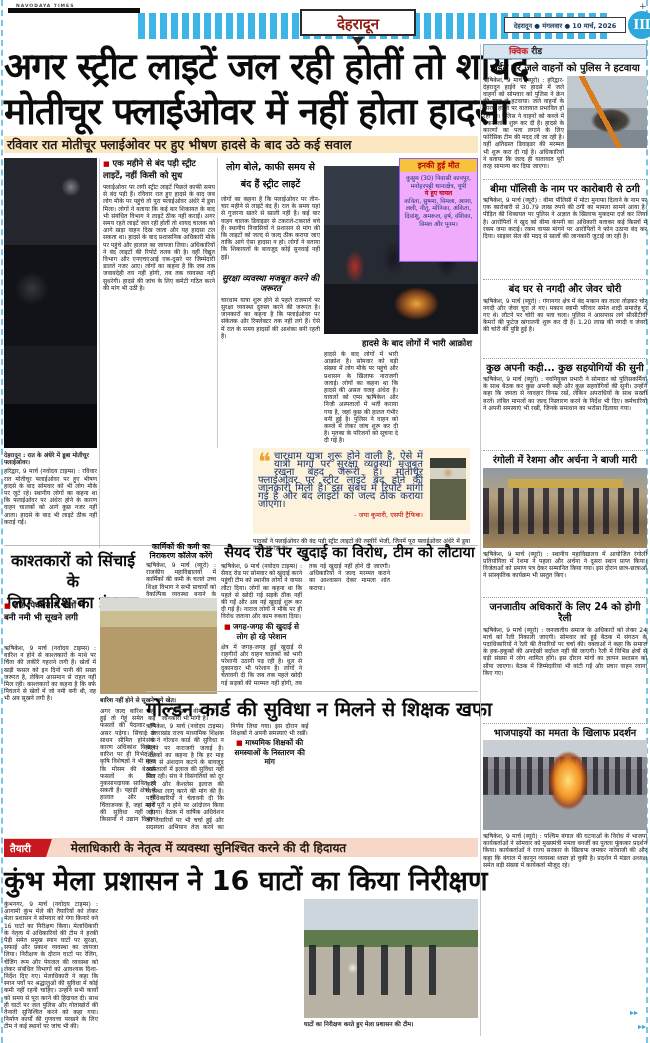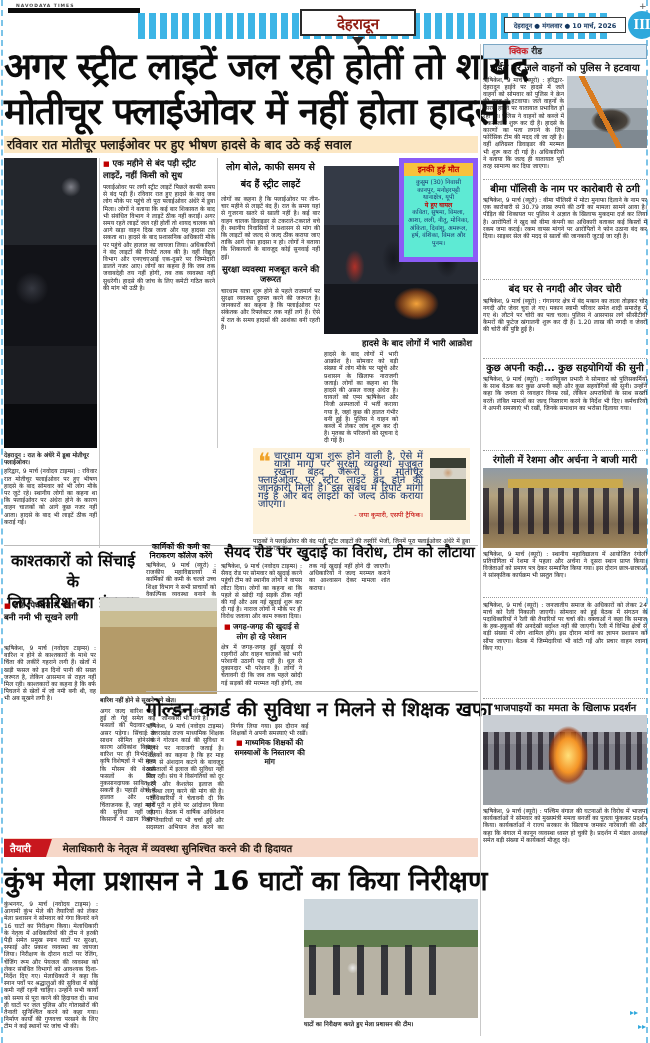--- a/index.html
+++ b/index.html
@@ -66,42 +66,42 @@
      linear-gradient(180deg,#8f9aa5 0%,#b4a27e 35%,#7d6a50 70%,#a3895e 100%);}
   .ph-effigy{background:
      radial-gradient(ellipse 26px 38px at 52% 45%, #ffe07a, #f49426 45%, rgba(160,60,15,.75) 68%, rgba(160,60,15,0) 78%),
      repeating-linear-gradient(90deg, rgba(35,30,40,.85) 0 5px, rgba(90,85,95,.5) 5px 11px) 0 32%/100% 42% no-repeat,
      linear-gradient(180deg,#c9ced4 0 32%,#a7adb5 32% 60%,#999ea4 60% 100%);}
   .ph-kumbh{background:
      repeating-linear-gradient(90deg, rgba(30,32,40,.85) 0 7px, rgba(30,32,40,0) 7px 24px) 12% 66%/76% 42% no-repeat,
      radial-gradient(circle 8px at 28% 58%, #e9e9e9, rgba(233,233,233,0) 70%),
      linear-gradient(180deg,#ccd6dc 0 26%,#5f7b4d 26% 40%,#b7b2a4 40% 100%);}
   
-  .deaths{background:#5eead4;border:5px solid #8b5cf6;overflow:hidden;}
+  .deaths{background:#f0abfc;border:1px solid #8b5cf6;overflow:hidden;}
   .deaths .t{background:#f7c23c;color:var(--red);font-weight:bold;font-size:8px;text-align:center;line-height:13px;}
   .deaths .c{font-size:6.2px;line-height:7.6px;padding:2px 3px;color:var(--navy);text-align:center;}
   .deaths .lbl{color:var(--red);font-weight:bold;}
   
   .quote{background:#fdf2dc;overflow:hidden;padding:4px 5px 2px 5px;}
   .qmark{float:left;color:#f0a226;font-size:24px;line-height:20px;font-family:"DejaVu Serif",serif;margin-right:3px;}
   .qtext{font-size:10px;line-height:8px;color:var(--navy);font-weight:400;text-align:justify;}
   .qattr{font-size:6.5px;font-weight:normal;color:var(--red);text-align:right;margin-top:2px;}
   
   .h-farm{font-weight:800;font-size:16px;line-height:21px;text-align:center;color:#0c0c0c;}
   .h-brief{font-weight:bold;font-size:7.6px;line-height:9px;text-align:center;color:#0c0c0c;}
   .h-med{font-weight:800;font-size:14.5px;color:#0c0c0c;text-align:center;white-space:nowrap;}
   .h-big{font-weight:800;font-size:19.5px;color:#0c0c0c;text-align:center;white-space:nowrap;}
   .h-kumbh{font-weight:800;font-size:27px;color:#0c0c0c;white-space:nowrap;}
   .inbullet{font-weight:bold;font-size:7.4px;line-height:9px;color:#101010;margin:2px 0;text-align:center;}
   
   .prep{background:var(--pink);display:flex;align-items:center;overflow:hidden;}
   .prep .lab{background:var(--brand-red);color:#fff;font-weight:bold;font-size:10px;
              padding:2px 18px 2px 12px;transform:skewX(-18deg);margin-left:-6px;}
   .prep .lab span{display:inline-block;transform:skewX(18deg);}
-  .prep .txt{font-weight:bold;font-size:10px;color:#22180f;margin-left:14px;}
+  .prep .txt{font-weight:bold;font-size:12px;color:#22180f;margin-left:22px;}
   
   .rail{position:absolute;left:483px;top:44px;width:164px;}
   .kicker{background:#d7e5f0;border:1px solid #7ba7c4;font-weight:bold;font-size:9px;
           line-height:13px;padding-left:5px;}
   .kicker .w1{color:var(--brand-red);padding-left:20px;} .kicker .w2{color:#1a1a1a;}
   .railhead{font-weight:bold;font-size:9.8px;line-height:11.5px;text-align:center;color:#0c0c0c;margin:3px 0 2px;}
   .rail .bt{font-size:6px;}
   .raildiv{border-top:1px dotted #9a9a9a;margin:3px 0;}
   .s1photo{float:right;width:80px;height:72px;margin:0 0 2px 3px;}
   .cols2{column-count:2;column-gap:6px;column-fill:auto;}
@@ -141,21 +141,21 @@
   </div>
 
   <div class="abs" style="left:103px;top:158px;width:112px;height:390px;overflow:hidden;">
     <div class="leadbullet"><span class="sq">■</span> <span>एक महीने से बंद पड़ी स्ट्रीट लाइटें, नहीं किसी को सुध</span></div>
     <div class="bt" style="margin-top:3px;">फ्लाईओवर पर लगी स्ट्रीट लाइटें पिछले काफी समय से बंद पड़ी हैं। रविवार रात हुए हादसे के बाद जब लोग मौके पर पहुंचे तो पूरा फ्लाईओवर अंधेरे में डूबा मिला। लोगों ने बताया कि कई बार शिकायत के बाद भी संबंधित विभाग ने लाइटें ठीक नहीं कराईं। अगर समय रहते लाइटें जल रही होतीं तो शायद चालक को आगे खड़ा वाहन दिख जाता और यह हादसा टल सकता था। हादसे के बाद प्रशासनिक अधिकारी मौके पर पहुंचे और हालात का जायजा लिया। अधिकारियों ने बंद लाइटों की रिपोर्ट तलब की है। वहीं विद्युत विभाग और एनएचएआई एक-दूसरे पर जिम्मेदारी डालते नजर आए। लोगों का कहना है कि जब तक जवाबदेही तय नहीं होगी, तब तक व्यवस्था नहीं सुधरेगी। हादसे की जांच के लिए कमेटी गठित करने की मांग भी उठी है।</div>
   </div>
 
   <div class="abs" style="left:221px;top:158px;width:99px;height:288px;overflow:hidden;">
     <div class="colhead">लोग बोले, काफी समय से बंद हैं स्ट्रीट लाइटें</div>
     <div class="bt" style="margin-top:3px;">लोगों का कहना है कि फ्लाईओवर पर तीन-चार महीने से लाइटें बंद हैं। रात के समय यहां से गुजरना खतरे से खाली नहीं है। कई बार वाहन चालक डिवाइडर से टकराते-टकराते बचे हैं। स्थानीय निवासियों ने प्रशासन से मांग की कि लाइटों को जल्द से जल्द ठीक कराया जाए ताकि आगे ऐसा हादसा न हो। लोगों ने बताया कि शिकायतों के बावजूद कोई सुनवाई नहीं हुई।</div>
-    <div class="subhead2" style="margin-top:4px;">सुरक्षा व्यवस्था मजबूत करने की जरूरत</div>
+    <div class="subhead2" style="margin-top:13px;font-style:italic;">सुरक्षा व्यवस्था मजबूत करने की जरूरत</div>
     <div class="bt" style="margin-top:3px;">चारधाम यात्रा शुरू होने से पहले राजमार्ग पर सुरक्षा व्यवस्था दुरुस्त करने की जरूरत है। जानकारों का कहना है कि फ्लाईओवर पर संकेतक और रिफ्लेक्टर तक नहीं लगे हैं। ऐसे में रात के समय हादसों की आशंका बनी रहती है।</div>
   </div>
 
   <div class="abs photo ph-crash" style="left:324px;top:166px;width:154px;height:168px;"></div>
   <div class="abs deaths" style="left:399px;top:158px;width:79px;height:104px;z-index:2;">
     <div class="t">इनकी हुई मौत</div>
     <div class="c">
       <span>कुसुम (30) निवासी कानपुर, मनोहरपट्टी थानाक्षेत्र, यूपी</span><br>
       <span class="lbl">ये हुए घायल</span><br>
       <span>कविता, सुषमा, विमला, आशा, लली, नीतू, मोनिका, अंकिता, दिवांशु, अमरूल, हर्ष, वंशिका, विमल और पूनम।</span>
@@ -247,20 +247,21 @@
 
     <div class="railhead">कुछ अपनी कही... कुछ सहयोगियों की सुनी</div>
     <div class="bt" style="height:72px;">ऋषिकेश, 9 मार्च (ब्यूरो) : नवनियुक्त प्रभारी ने सोमवार को पुलिसकर्मियों के साथ बैठक कर कुछ अपनी कही और कुछ सहयोगियों की सुनी। उन्होंने कहा कि जनता से व्यवहार विनम्र रखें, लेकिन अपराधियों के साथ सख्ती बरतें। लंबित मामलों का जल्द निस्तारण करने के निर्देश भी दिए। कर्मचारियों ने अपनी समस्याएं भी रखीं, जिनके समाधान का भरोसा दिलाया गया।</div>
     <div class="raildiv"></div>
 
     <div class="railhead">रंगोली में रेशमा और अर्चना ने बाजी मारी</div>
     <div class="photo ph-group" style="width:164px;height:80px;"></div>
     <div class="bt" style="height:44px;margin-top:2px;">ऋषिकेश, 9 मार्च (ब्यूरो) : स्थानीय महाविद्यालय में आयोजित रंगोली प्रतियोगिता में रेशमा ने पहला और अर्चना ने दूसरा स्थान प्राप्त किया। विजेताओं को प्रमाण पत्र देकर सम्मानित किया गया। इस दौरान छात्र-छात्राओं ने सांस्कृतिक कार्यक्रम भी प्रस्तुत किए।</div>
     <div class="raildiv"></div>
 
+    <div class="railhead">जनजातीय अधिकारों के लिए 24 को होगी रैली</div>
     <div class="bt" style="height:94px;">ऋषिकेश, 9 मार्च (ब्यूरो) : जनजातीय समाज के अधिकारों को लेकर 24 मार्च को रैली निकाली जाएगी। सोमवार को हुई बैठक में संगठन के पदाधिकारियों ने रैली की तैयारियों पर चर्चा की। वक्ताओं ने कहा कि समाज के हक-हकूकों की अनदेखी बर्दाश्त नहीं की जाएगी। रैली में विभिन्न क्षेत्रों से बड़ी संख्या में लोग शामिल होंगे। इस दौरान मांगों का ज्ञापन प्रशासन को सौंपा जाएगा। बैठक में जिम्मेदारियां भी बांटी गईं और प्रचार वाहन रवाना किए गए।</div>
     <div class="raildiv"></div>
 
     <div class="railhead">भाजपाइयों का ममता के खिलाफ प्रदर्शन</div>
     <div class="photo ph-effigy" style="width:164px;height:90px;"></div>
     <div class="bt" style="height:66px;margin-top:2px;">ऋषिकेश, 9 मार्च (ब्यूरो) : पश्चिम बंगाल की घटनाओं के विरोध में भाजपा कार्यकर्ताओं ने सोमवार को मुख्यमंत्री ममता बनर्जी का पुतला फूंककर प्रदर्शन किया। कार्यकर्ताओं ने राज्य सरकार के खिलाफ जमकर नारेबाजी की और कहा कि बंगाल में कानून व्यवस्था ध्वस्त हो चुकी है। प्रदर्शन में मंडल अध्यक्ष समेत बड़ी संख्या में कार्यकर्ता मौजूद रहे।</div>
   </div>
 
   <div class="abs cropmarks" style="left:630px;top:1008px;">▸▸</div>
   <div class="abs cropmarks" style="left:638px;top:1022px;">▸▸</div>

